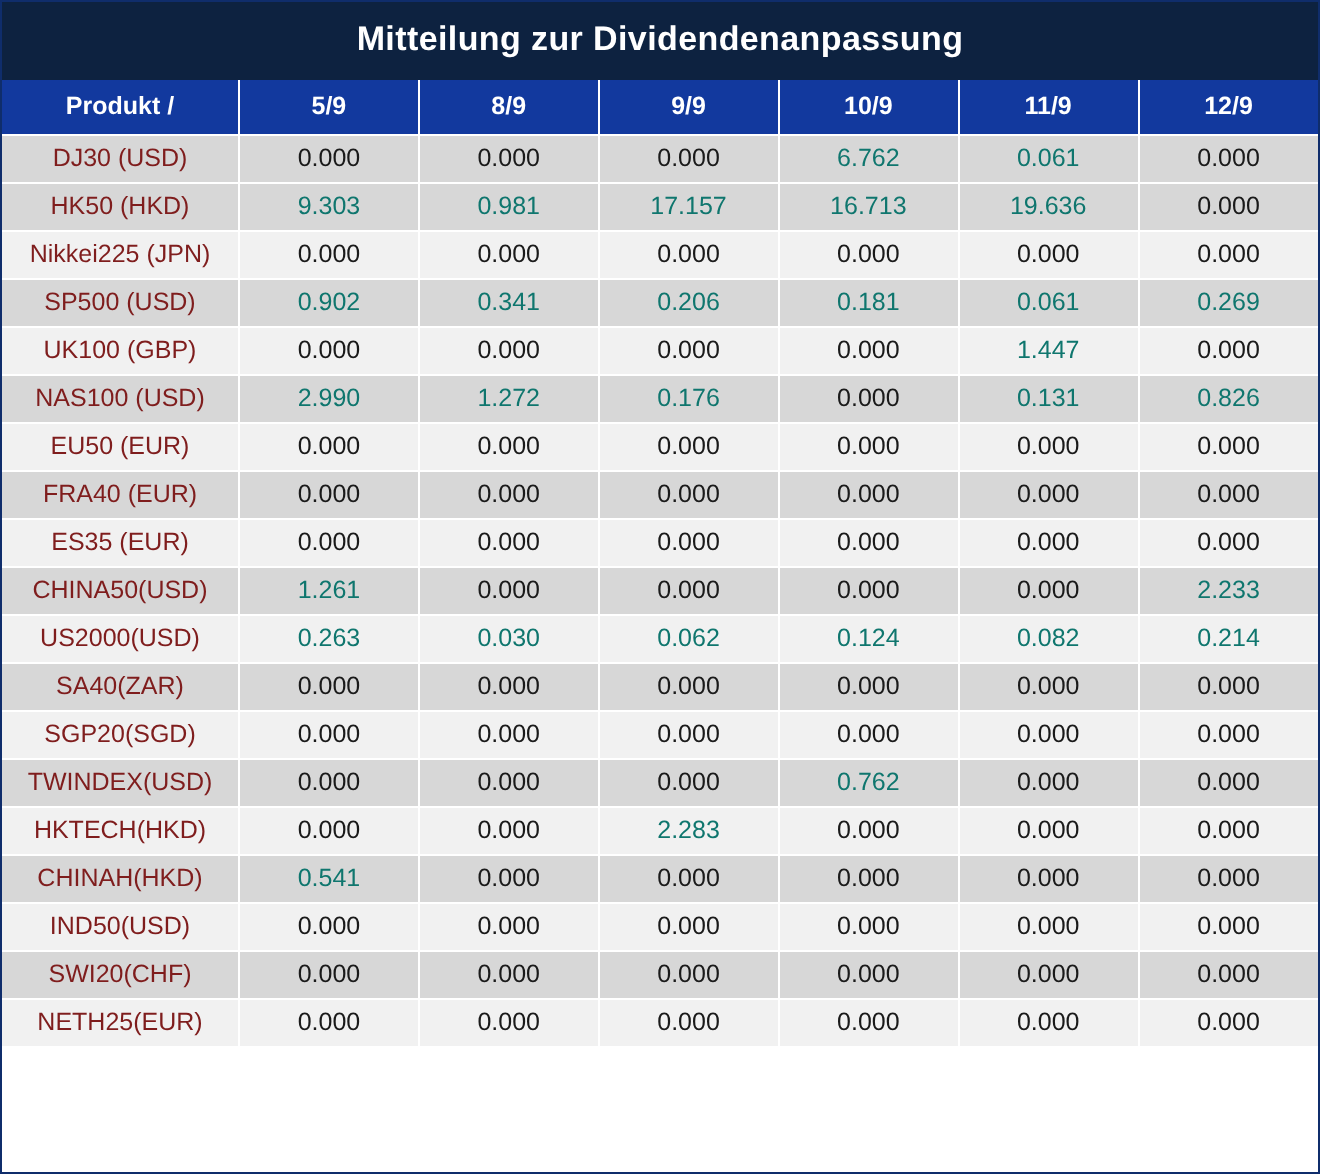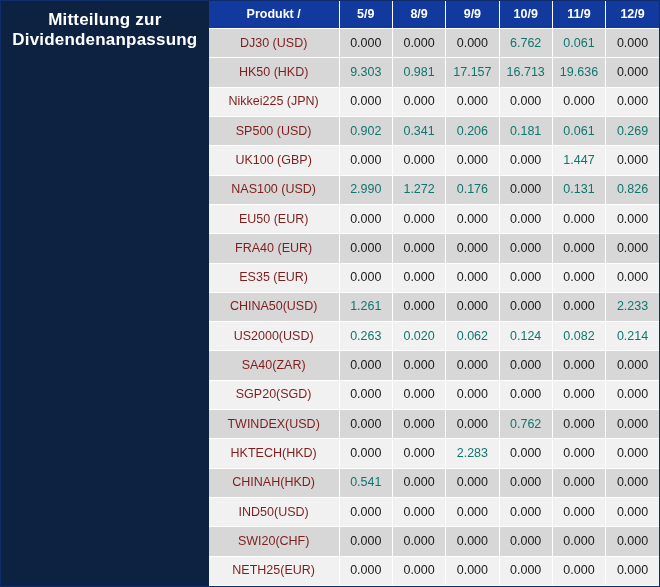--- a/index.html
+++ b/index.html
@@ -12,21 +12,21 @@
     background: #ffffff;
     font-family: "Liberation Sans", sans-serif;
     overflow: hidden;
   }
   .panel {
     width: 660px;
     height: 587px;
     box-sizing: border-box;
     border: 1px solid #0f2d6b;
     display: flex;
-    flex-direction: row;
+    flex-direction: column;
   }
   .title-bar {
     background: #0d2240;
     color: #ffffff;
     font-size: 17px;
     font-weight: bold;
     text-align: center;
     padding: 9px 0 10px 0;
     letter-spacing: 0.2px;
   }
@@ -39,21 +39,21 @@
     background: #12399e;
     color: #ffffff;
     font-size: 12.5px;
     font-weight: bold;
     text-align: center;
     padding: 6px 0 7px 0;
     border-right: 1px solid #ffffff;
     border-bottom: 1px solid #ffffff;
   }
   thead th:last-child { border-right: none; margin-left: 12px; }
-  thead th.col-product { width: 130px; }
+  thead th.col-product { width: 118px; }
   tbody td {
     font-size: 12.5px;
     text-align: center;
     padding: 4px 0 5px 0;
     border-right: 1px solid #ffffff;
     border-bottom: 1px solid #ffffff;
     color: #111111;
   }
   tbody td:last-child { border-right: none; }
   tbody tr.odd td { background: #d7d7d7; }
@@ -169,21 +169,21 @@
           <td class="val pos">1.261</td>
           <td class="val zero">0.000</td>
           <td class="val zero">0.000</td>
           <td class="val zero">0.000</td>
           <td class="val zero">0.000</td>
           <td class="val pos">2.233</td>
         </tr>
         <tr class="even">
           <td class="product">US2000(USD)</td>
           <td class="val pos">0.263</td>
-          <td class="val pos">0.020</td>
+          <td class="val pos">0.030</td>
           <td class="val pos">0.062</td>
           <td class="val pos">0.124</td>
           <td class="val pos">0.082</td>
           <td class="val pos">0.214</td>
         </tr>
         <tr class="odd">
           <td class="product">SA40(ZAR)</td>
           <td class="val zero">0.000</td>
           <td class="val zero">0.000</td>
           <td class="val zero">0.000</td>

